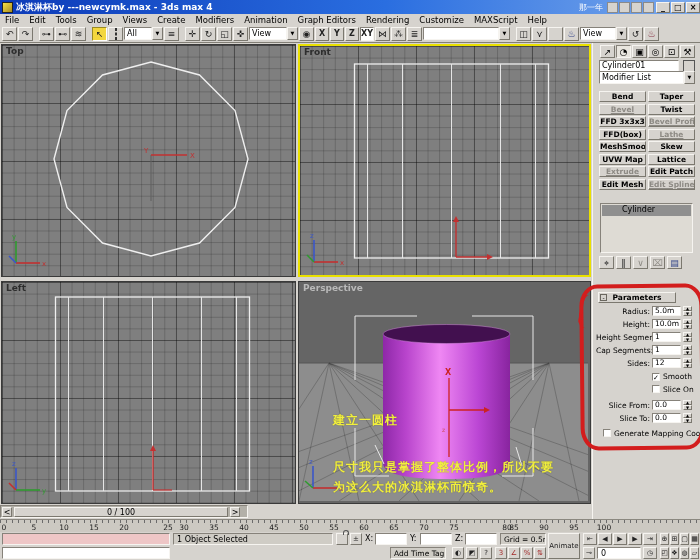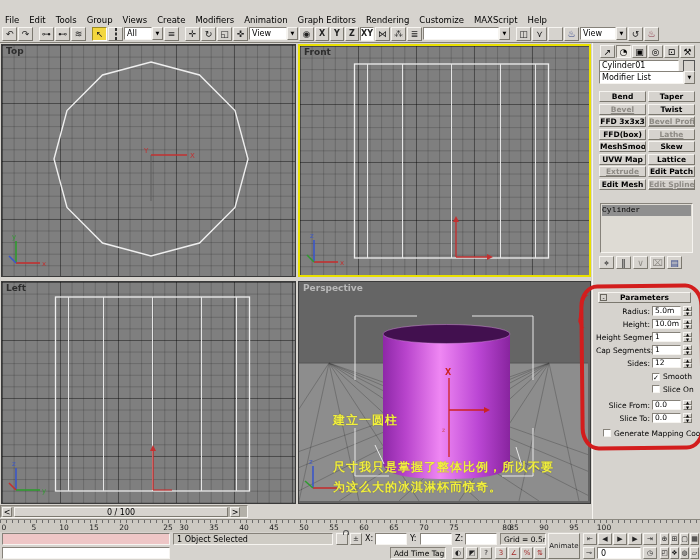--- a/index.html
+++ b/index.html
@@ -61,27 +61,27 @@
   #objname{position:absolute;left:6px;top:17px;width:80px;height:12px;font-size:8px;line-height:10px;padding-left:2px;}
   #objcolor{position:absolute;left:90px;top:17px;width:12px;height:12px;border:1px solid #555;box-sizing:border-box;}
   #modlist{position:absolute;left:6px;top:28px;width:96px;}
   #modlist .val{flex:1;}
   #modgrid{position:absolute;left:6px;top:48px;width:97px;display:grid;
     grid-template-columns:47px 47px;gap:1.5px 2px;}
   .modbtn{height:11px;font-size:7.5px;font-weight:bold;line-height:10px;text-align:center;
     white-space:nowrap;overflow:hidden;}
   .modbtn.dis{color:#8d8a84;text-decoration:underline;}
   #stacklist{position:absolute;left:7px;top:160px;width:93px;height:50px;background:#dedbd4;}
-  .stack-sel{height:11px;margin:1px;background:#8f8f8f;font-size:8px;line-height:10px;padding-left:0;font-family:Liberation Mono, monospace;}
+  .stack-sel{height:11px;margin:1px;background:#8f8f8f;font-size:8px;line-height:10px;padding-left:20px;}
   #stacktools{position:absolute;left:6px;top:213px;display:flex;gap:2px;}
   #stacktools .tbtn{height:13px;}
   #stacktools .dis{color:#8d8a84;}
   
   #params{position:absolute;left:3px;top:249px;width:103px;height:152px;}
-  .rhead{position:absolute;left:2px;top:0;width:93px;height:11px;font-size:7.5px;font-weight:bold;
+  .rhead{position:absolute;left:2px;top:0;width:78px;height:11px;font-size:7.5px;font-weight:bold;
     line-height:10px;text-align:center;}
   .rminus{position:absolute;left:4px;top:2px;width:7px;height:7px;background:#d6d3ce;border:1px solid #6a675f;
     font-size:6px;line-height:5px;text-align:center;box-sizing:border-box;}
   .prow{position:absolute;left:0;width:100px;height:11px;}
   .plabel{position:absolute;left:0;top:1px;width:54px;text-align:right;font-size:7.5px;white-space:nowrap;}
   .pfield{position:absolute;left:56px;top:0;width:29px;height:10px;font-size:7.5px;line-height:8px;padding-left:2px;}
   .spinner{position:absolute;left:87px;top:0;width:9px;height:10px;}
   .spinner i{display:block;font-style:normal;font-size:4px;line-height:4px;text-align:center;height:5px;
     background:#d6d3ce;border:1px solid;border-color:#f6f4f0 #7b786f #7b786f #f6f4f0;box-sizing:border-box;}
   .crow{position:absolute;font-size:7.5px;line-height:9px;white-space:nowrap;}
@@ -106,20 +106,33 @@
   .sbtn{position:absolute;font-size:7px;line-height:11px;text-align:center;color:#222;}
   .lockico{width:8px;height:6px;background:#555;position:relative;margin:4px auto 0;}
   .lockico::before{content:"";position:absolute;left:1px;top:-4px;width:4px;height:4px;
     border:1px solid #555;border-bottom:none;border-radius:3px 3px 0 0;}
 </style>
 </head>
 <body>
 
 <div id="app">
 
+  <div id="titlebar">
+    <span class="title-icon"></span>
+    <span>冰淇淋杯by ---newcymk.max - 3ds max 4</span>
+    <span class="spacer"></span>
+    <span class="ime-label">那一年</span>
+    <span class="ime-btn"></span>
+    <span class="ime-btn"></span>
+    <span class="ime-btn"></span>
+    <span class="ime-btn"></span>
+    <span class="win-btn b3">_</span>
+    <span class="win-btn b3">□</span>
+    <span class="win-btn b3">×</span>
+  </div>
 
   <div id="menubar">
       <div class="menu-item">File</div>
       <div class="menu-item">Edit</div>
       <div class="menu-item">Tools</div>
       <div class="menu-item">Group</div>
       <div class="menu-item">Views</div>
       <div class="menu-item">Create</div>
       <div class="menu-item">Modifiers</div>
       <div class="menu-item">Animation</div>

